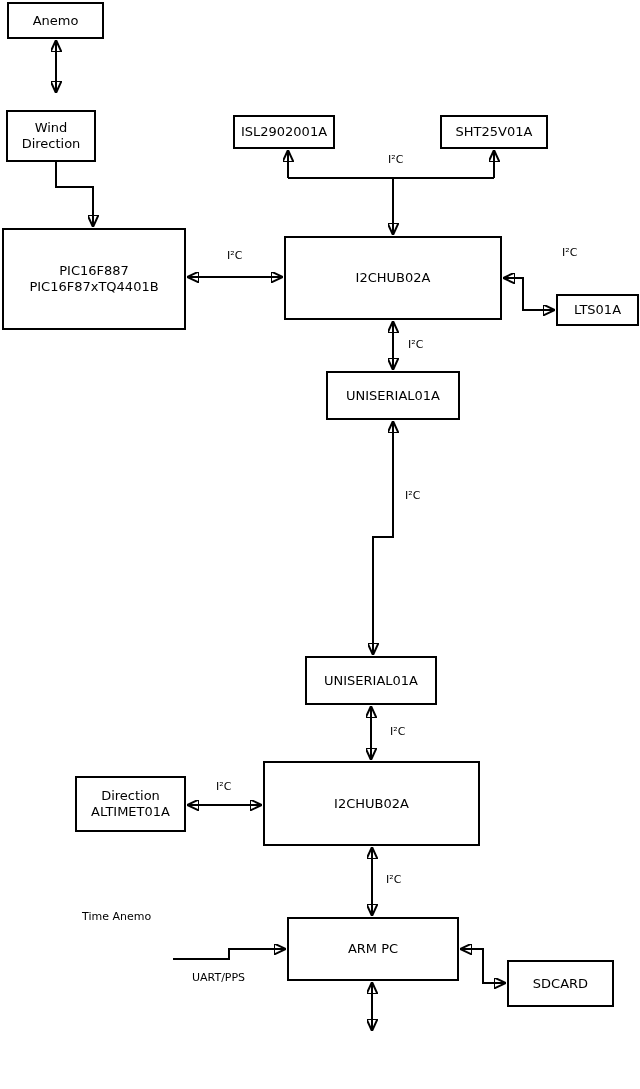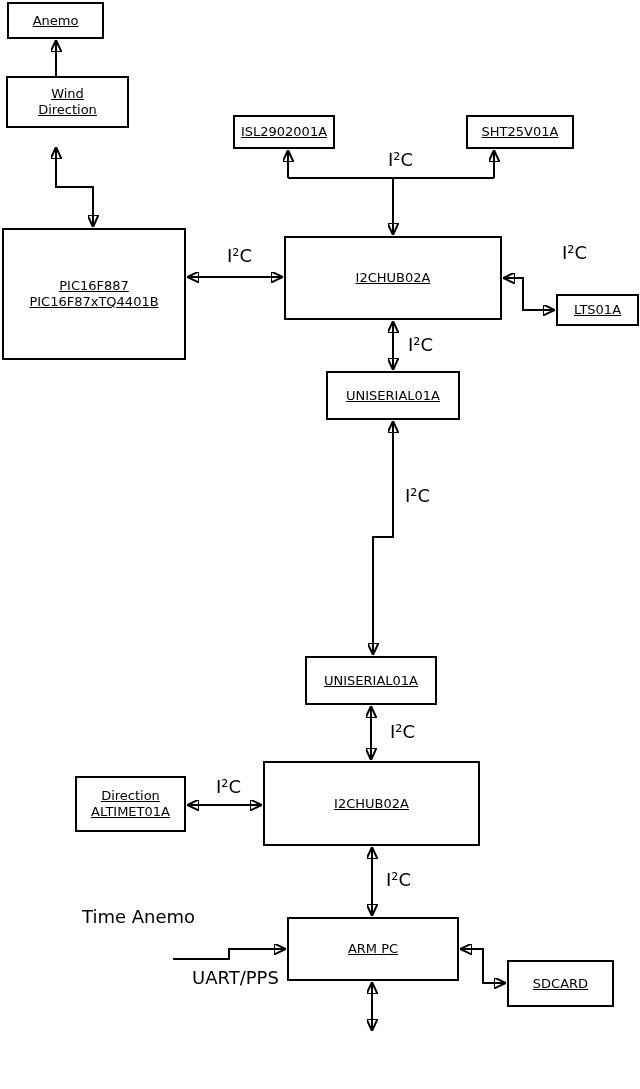--- a/index.html
+++ b/index.html
@@ -16,25 +16,24 @@
   .node {
     position:absolute;
     box-sizing:border-box;
     background:#ffffff;
     border:2px solid #000000;
     display:flex; flex-direction:column;
     align-items:center; justify-content:center;
     text-align:center;
     font-size:13px; line-height:16px;
     white-space:nowrap;
-    text-decoration:underline;
   }
   .edge-label {
     position:absolute;
-    font-size:18px; line-height:13px;
+    font-size:11px; line-height:13px;
     white-space:nowrap;
   }
 </style>
 </head>
 <body>
 
 <div class="canvas">
 
   <svg class="connectors" viewBox="0 0 640 1089" xmlns="http://www.w3.org/2000/svg">
     <defs>
@@ -70,35 +69,35 @@
 
     <path d="M461,949 L483,949 L483,983 L505,983" marker-start="url(#ah)" marker-end="url(#ah)"></path>
 
     <path d="M372,983 L372,1030" marker-start="url(#ah)" marker-end="url(#ah)"></path>
   </svg>
 
   <div class="node" style="left:7px;top:2px;width:97px;height:37px">
     <span>Anemo</span>
   </div>
 
-  <div class="node" style="left:6px;top:76px;width:123px;height:52px">
+  <div class="node" style="left:6px;top:110px;width:90px;height:52px">
     <span>Wind</span>
     <span>Direction</span>
   </div>
 
-  <div class="node" style="left:2px;top:228px;width:184px;height:132px">
+  <div class="node" style="left:2px;top:228px;width:184px;height:102px">
     <span>PIC16F887</span>
     <span>PIC16F87xTQ4401B</span>
   </div>
 
   <div class="node" style="left:233px;top:115px;width:102px;height:34px">
     <span>ISL2902001A</span>
   </div>
 
-  <div class="node" style="left:466px;top:115px;width:108px;height:34px">
+  <div class="node" style="left:440px;top:115px;width:108px;height:34px">
     <span>SHT25V01A</span>
   </div>
 
   <div class="node" style="left:284px;top:236px;width:218px;height:84px">
     <span>I2CHUB02A</span>
   </div>
 
   <div class="node" style="left:556px;top:294px;width:83px;height:32px">
     <span>LTS01A</span>
   </div>

